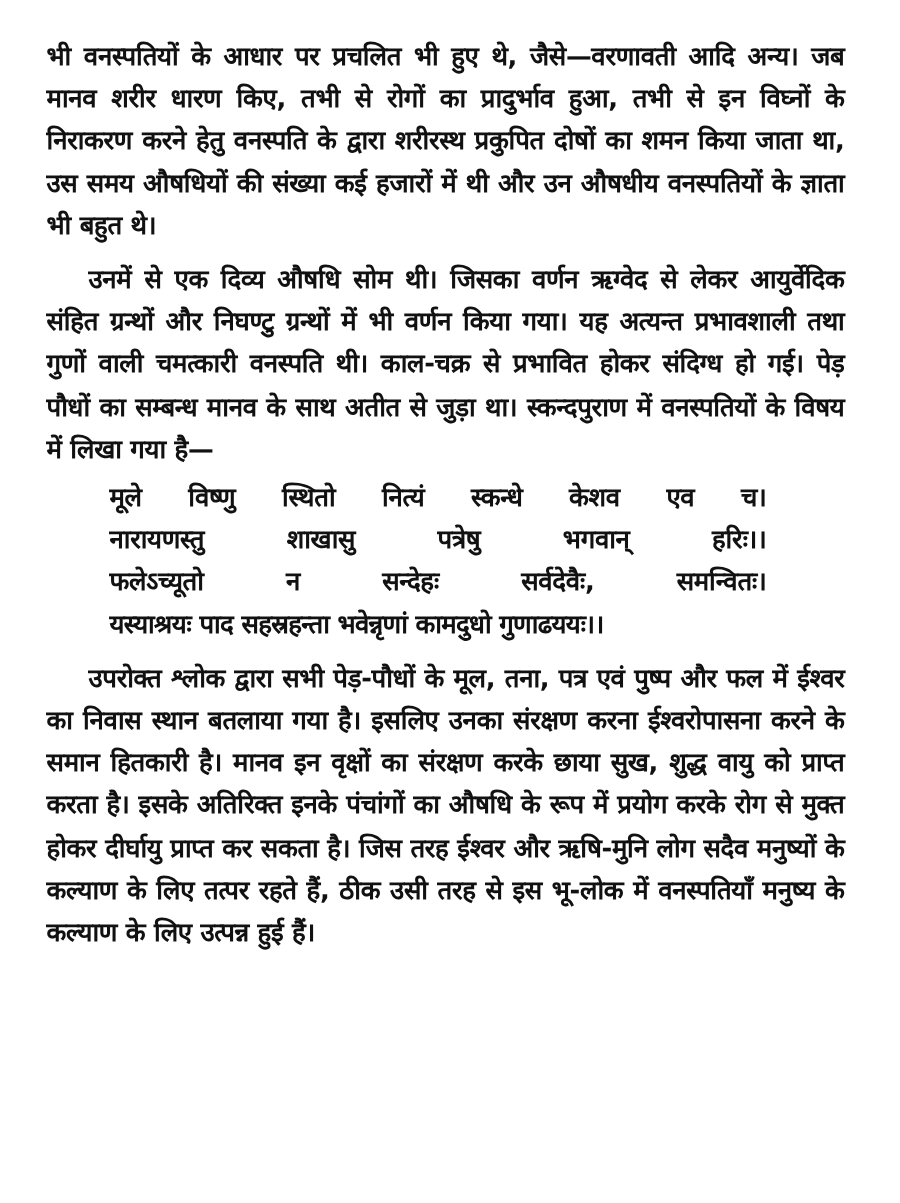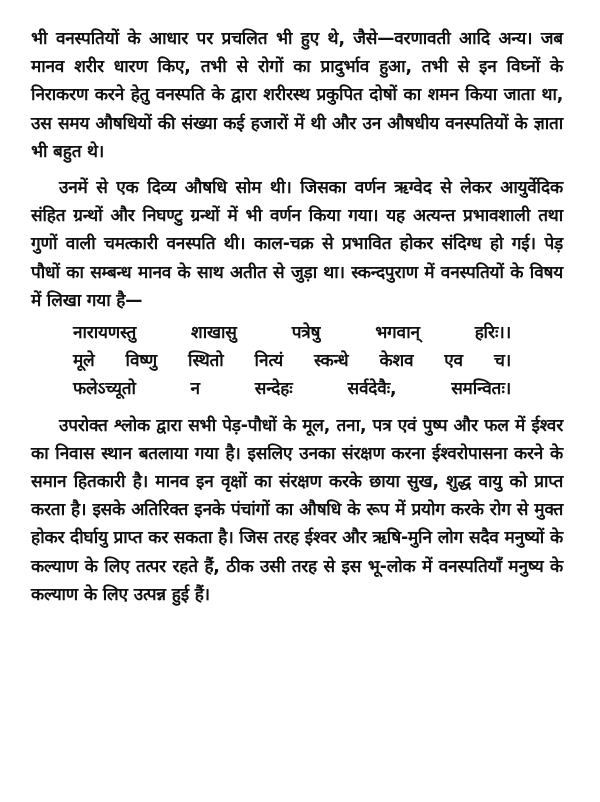--- a/index.html
+++ b/index.html
@@ -67,22 +67,23 @@
 </head>
 <body>
 
 <div class="page">
 
   <p class="para">भी वनस्पतियों के आधार पर प्रचलित भी हुए थे, जैसे—वरणावती आदि अन्य। जब मानव शरीर धारण किए, तभी से रोगों का प्रादुर्भाव हुआ, तभी से इन विघ्नों के निराकरण करने हेतु वनस्पति के द्वारा शरीरस्थ प्रकुपित दोषों का शमन किया जाता था, उस समय औषधियों की संख्या कई हजारों में थी और उन औषधीय वनस्पतियों के ज्ञाता भी बहुत थे।</p>
 
   <p class="para indent gap">उनमें से एक दिव्य औषधि सोम थी। जिसका वर्णन ऋग्वेद से लेकर आयुर्वेदिक संहित ग्रन्थों और निघण्टु ग्रन्थों में भी वर्णन किया गया। यह अत्यन्त प्रभावशाली तथा गुणों वाली चमत्कारी वनस्पति थी। काल-चक्र से प्रभावित होकर संदिग्ध हो गई। पेड़ पौधों का सम्बन्ध मानव के साथ अतीत से जुड़ा था। स्कन्दपुराण में वनस्पतियों के विषय में लिखा गया है—</p>
 
   <div class="verse">
+    <span class="verse-line">मूले विष्णु स्थितो नित्यं स्कन्धे केशव एव च।</span>
     <span class="verse-line">नारायणस्तु शाखासु पत्रेषु भगवान् हरिः।।</span>
-    <span class="verse-line">मूले विष्णु स्थितो नित्यं स्कन्धे केशव एव च।</span>
     <span class="verse-line">फलेऽच्यूतो न सन्देहः सर्वदेवैः, समन्वितः।</span>
+    <span class="verse-line tight">यस्याश्रयः पाद सहस्रहन्ता भवेन्नृणां कामदुधो गुणाढययः।।</span>
   </div>
 
 
   <p class="para indent gap">उपरोक्त श्लोक द्वारा सभी पेड़-पौधों के मूल, तना, पत्र एवं पुष्प और फल में ईश्वर का निवास स्थान बतलाया गया है। इसलिए उनका संरक्षण करना ईश्वरोपासना करने के समान हितकारी है। मानव इन वृक्षों का संरक्षण करके छाया सुख, शुद्ध वायु को प्राप्त करता है। इसके अतिरिक्त इनके पंचांगों का औषधि के रूप में प्रयोग करके रोग से मुक्त होकर दीर्घायु प्राप्त कर सकता है। जिस तरह ईश्वर और ऋषि-मुनि लोग सदैव मनुष्यों के कल्याण के लिए तत्पर रहते हैं, ठीक उसी तरह से इस भू-लोक में वनस्पतियाँ मनुष्य के कल्याण के लिए उत्पन्न हुई हैं।</p>
 
 
 </div>
 
 </body></html>

